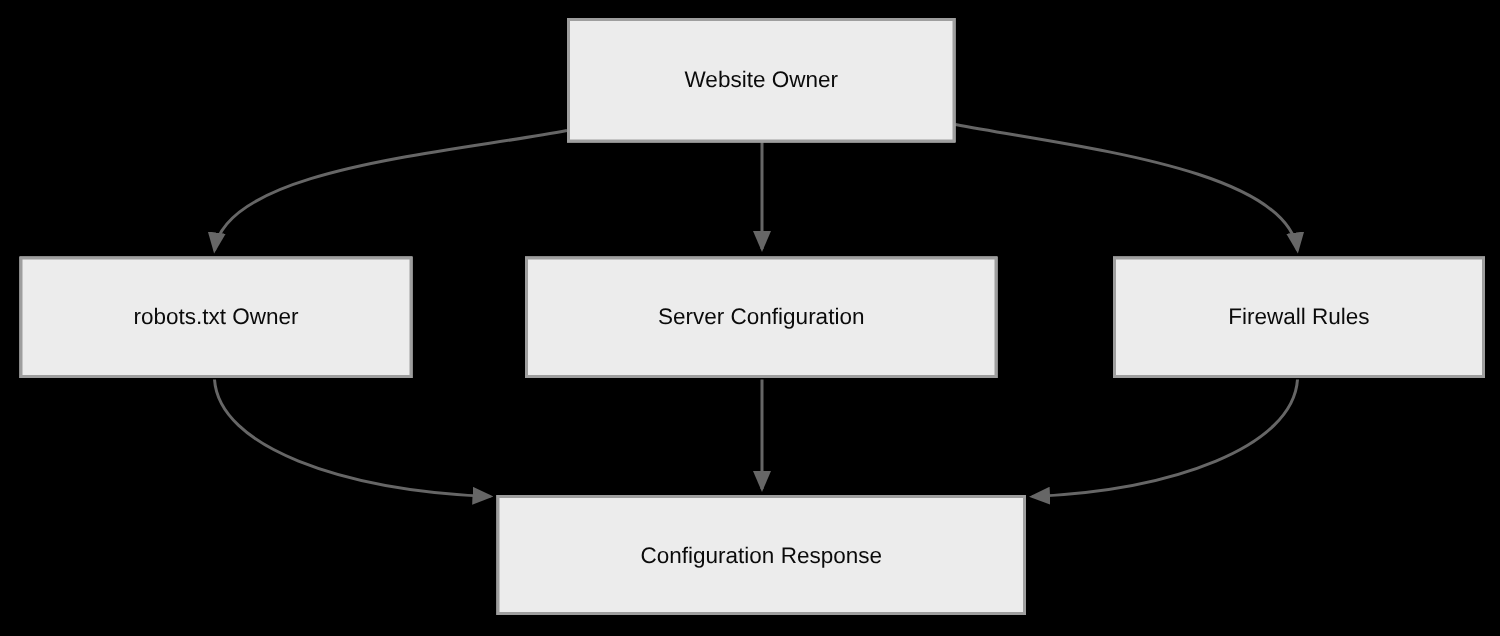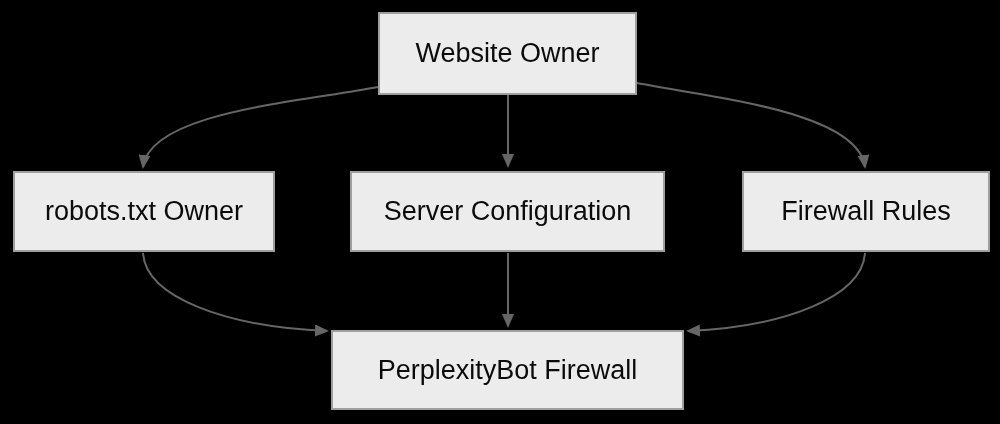--- a/index.html
+++ b/index.html
@@ -26,21 +26,21 @@
     position: absolute;
     box-sizing: border-box;
     background: #ececec;
     border: 2px solid #9e9e9e;
     display: flex;
     align-items: center;
     justify-content: center;
     text-align: center;
   }
   .node span {
-    font-size: 27px;
+    font-size: 15px;
     color: #0b0b0b;
     white-space: nowrap;
   }
   #n-website-owner        { left: 378px; top: 12px;  width: 259px; height: 83px; }
   #n-robots-txt-rules     { left: 13px;  top: 171px; width: 262px; height: 81px; }
   #n-server-configuration { left: 350px; top: 171px; width: 315px; height: 81px; }
   #n-firewall-rules       { left: 742px; top: 171px; width: 248px; height: 81px; }
   #n-perplexitybot-response { left: 331px; top: 330px; width: 353px; height: 80px; }
   .edge {
     fill: none;
@@ -82,16 +82,16 @@
 
   <div class="node" id="n-firewall-rules">
     <span>Firewall Rules</span>
   </div>
 
   <div class="node" id="n-server-configuration">
     <span>Server Configuration</span>
   </div>
 
   <div class="node" id="n-perplexitybot-response">
-    <span>PerplexityBot Firewall</span>
+    <span>Configuration Response</span>
   </div>
 
 </div>
 
 </body></html>

